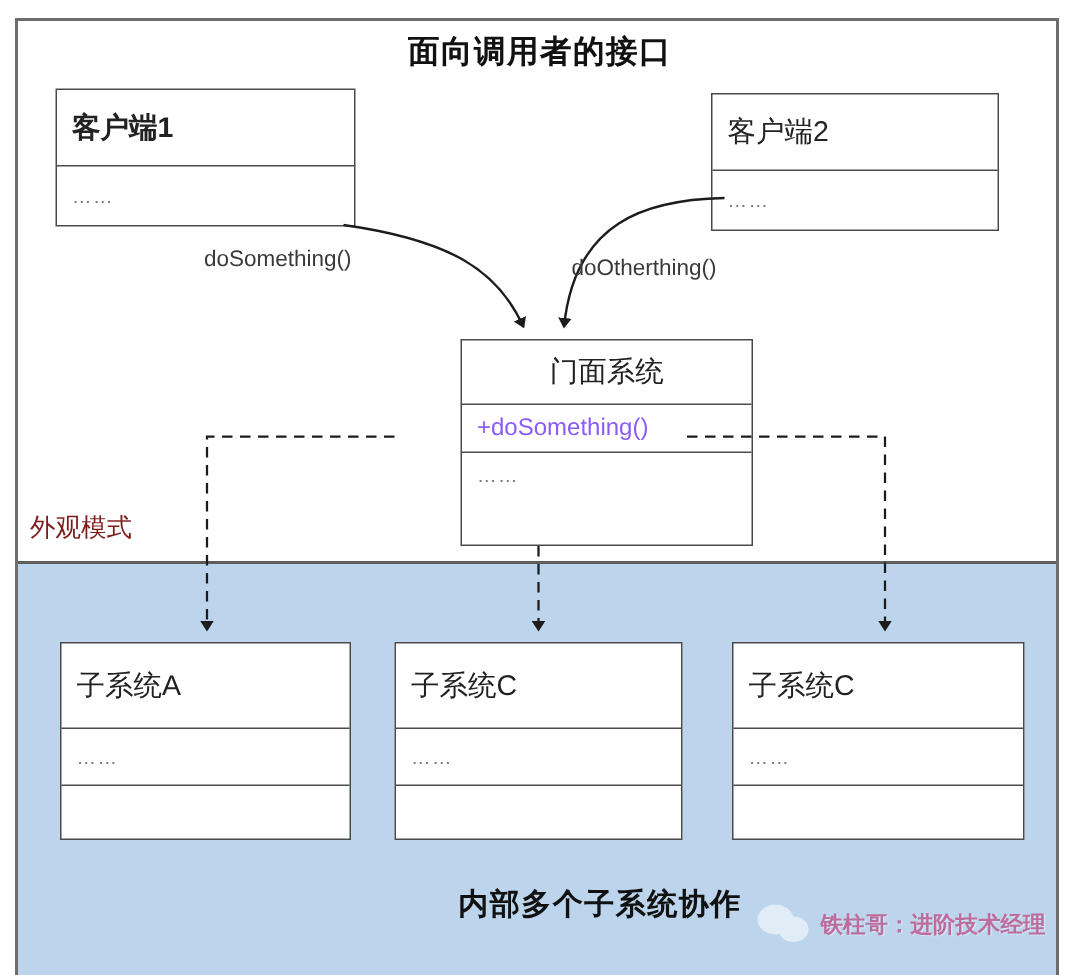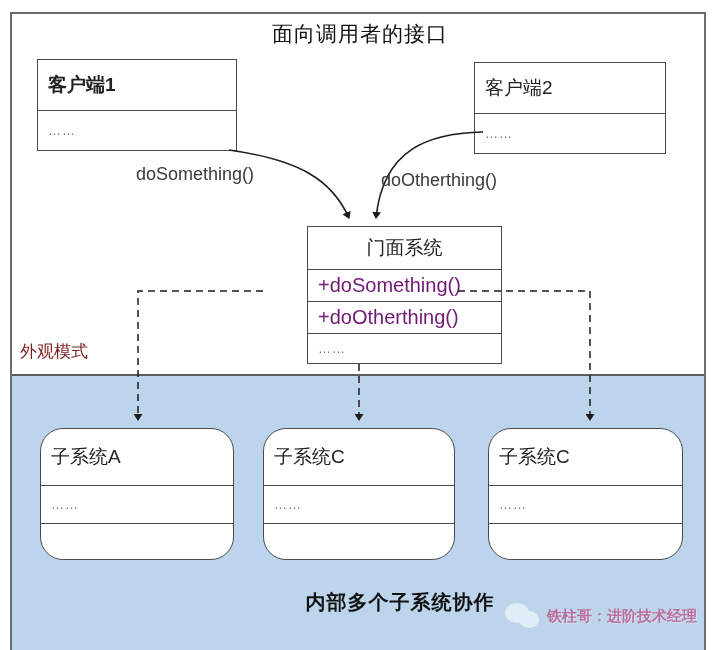--- a/index.html
+++ b/index.html
@@ -29,21 +29,21 @@
     background:#bcd5ec;
     border-top:2px solid #5d5d5d;
     box-sizing:border-box;
   }
 
   
   .top-title{
     position:absolute;
     left:0; top:20px; width:720px;
     text-align:center;
-    font-size:21px; font-weight:normal; color:#111;
+    font-size:21px; font-weight:bold; color:#111;
     letter-spacing:1px;
   }
   .bottom-title{
     position:absolute;
     left:0; top:589px; width:720px;
     text-align:center;
     font-size:20px; font-weight:bold; color:#111;
     letter-spacing:1px;
     padding-left:40px;
   }
@@ -64,54 +64,54 @@
     box-sizing:border-box;
     display:flex; align-items:center;
     padding-left:10px;
     color:#222;
     overflow:hidden;
   }
   .uml .row + .row{border-top:1.5px solid #4a4a4a;}
   .row.name{font-size:19px;}
   .row.name.center{justify-content:center;padding-left:0;font-size:19px;}
   .row.dots{font-size:13px;color:#777;letter-spacing:1px;}
-  .row.op{font-size:20px;color:#701a75;}
+  .row.op{font-size:16px;color:#8b5cf6;}
   .row.empty{}
 
   
   #client1{left:37px;  top:59px;  width:200px; height:92px;}
   #client1 .name{height:50px;font-weight:bold;}
   #client1 .dots{height:40px;}
 
   #client2{left:474px; top:62px;  width:192px; height:92px;}
   #client2 .name{height:50px;}
   #client2 .dots{height:40px;}
 
   #facade{left:263px; top:226px; width:195px; height:138px;margin-left:44px;}
   #facade .name{height:42px;}
   #facade .op{height:32px;}
   #facade .dots{height:30px;}
 
-  .sub{top:428px; height:132px;border-radius:23px;}
+  .sub{top:428px; height:132px;}
   #subA{left:40px;  width:194px;}
   #subB{left:263px; width:192px;}
   #subC{left:488px; width:195px;}
   .sub .name{height:56px;}
   .sub .dots{height:38px;}
   .sub .empty{height:36px;}
 
   
   svg.overlay{
     position:absolute; left:0; top:0;
     width:720px; height:650px;
     pointer-events:none;
   }
   .call-label{
     position:absolute;
-    font-size:18px; color:#3a3a3a;
+    font-size:15px; color:#3a3a3a;
   }
   #lbl-do1{left:136px; top:164px;}
   #lbl-do2{left:381px; top:170px;}
 
   
   .watermark{
     position:absolute;
     left:505px; top:592px;
     width:200px; height:48px;
     opacity:0.55;
@@ -154,21 +154,20 @@
   </div>
 
   <div class="uml" id="client2">
     <div class="row name">客户端2</div>
     <div class="row dots">……</div>
   </div>
 
   <div class="uml" id="facade">
     <div class="row name center">门面系统</div>
     <div class="row op">+doSomething()</div>
-    <div class="row op">+doOtherthing()</div>
     <div class="row dots">……</div>
   </div>
 
   <div class="uml sub" id="subA">
     <div class="row name">子系统A</div>
     <div class="row dots">……</div>
     <div class="row empty"></div>
   </div>
 
   <div class="uml sub" id="subB">

